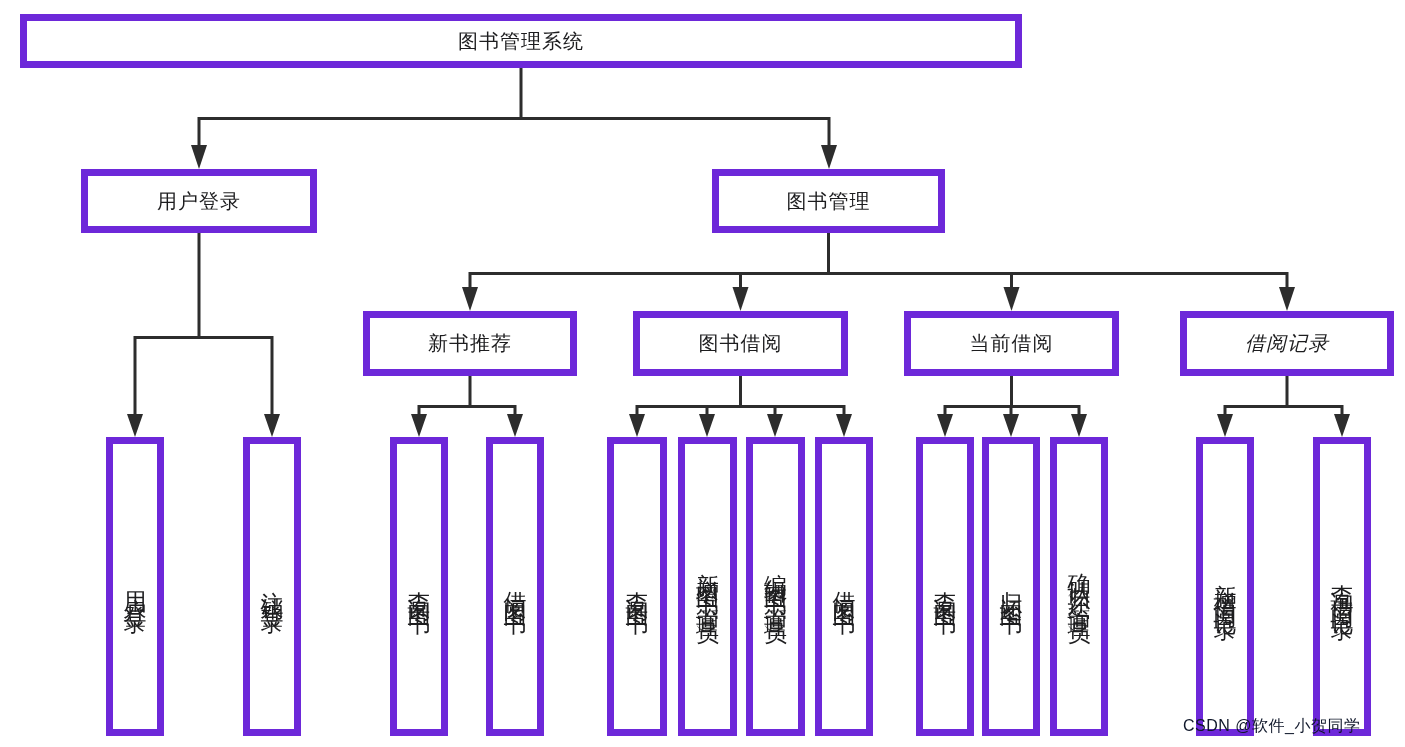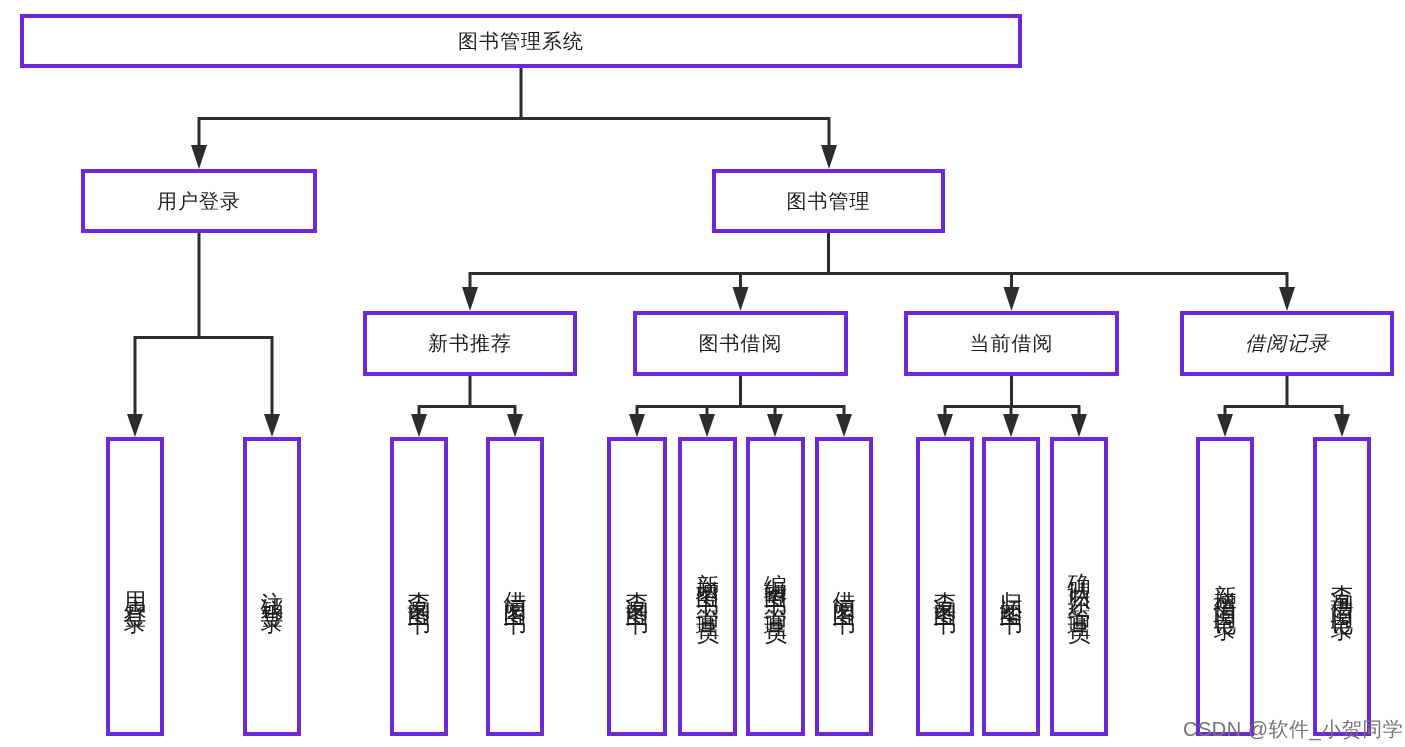--- a/index.html
+++ b/index.html
@@ -7,21 +7,21 @@
     position: relative;
     width: 1405px;
     height: 747px;
     background: #ffffff;
     font-family: "Liberation Sans", "DejaVu Sans", sans-serif;
     overflow: hidden;
   }
   .node {
     position: absolute;
     box-sizing: border-box;
-    border: 4px solid #6d28d9;
+    border: 7px solid #6d28d9;
     background: #ffffff;
     display: flex;
     align-items: center;
     justify-content: center;
     color: #1d1d1f;
   }
   .hlabel {
     font-size: 20px;
     letter-spacing: 1px;
     white-space: nowrap;
@@ -45,22 +45,22 @@
     fill: none;
   }
   svg.connectors polygon {
     fill: #2d2d2d;
     stroke: none;
   }
   .watermark {
     position: absolute;
     left: 1183px;
     top: 716px;
-    font-size: 20px;
-    color: #737373;
+    font-size: 16px;
+    color: #0f172a;
     white-space: nowrap;
     z-index: 5;
     letter-spacing: 0.5px;
   }
 </style>
 </head>
 <body>
 
 <div class="canvas">
 

